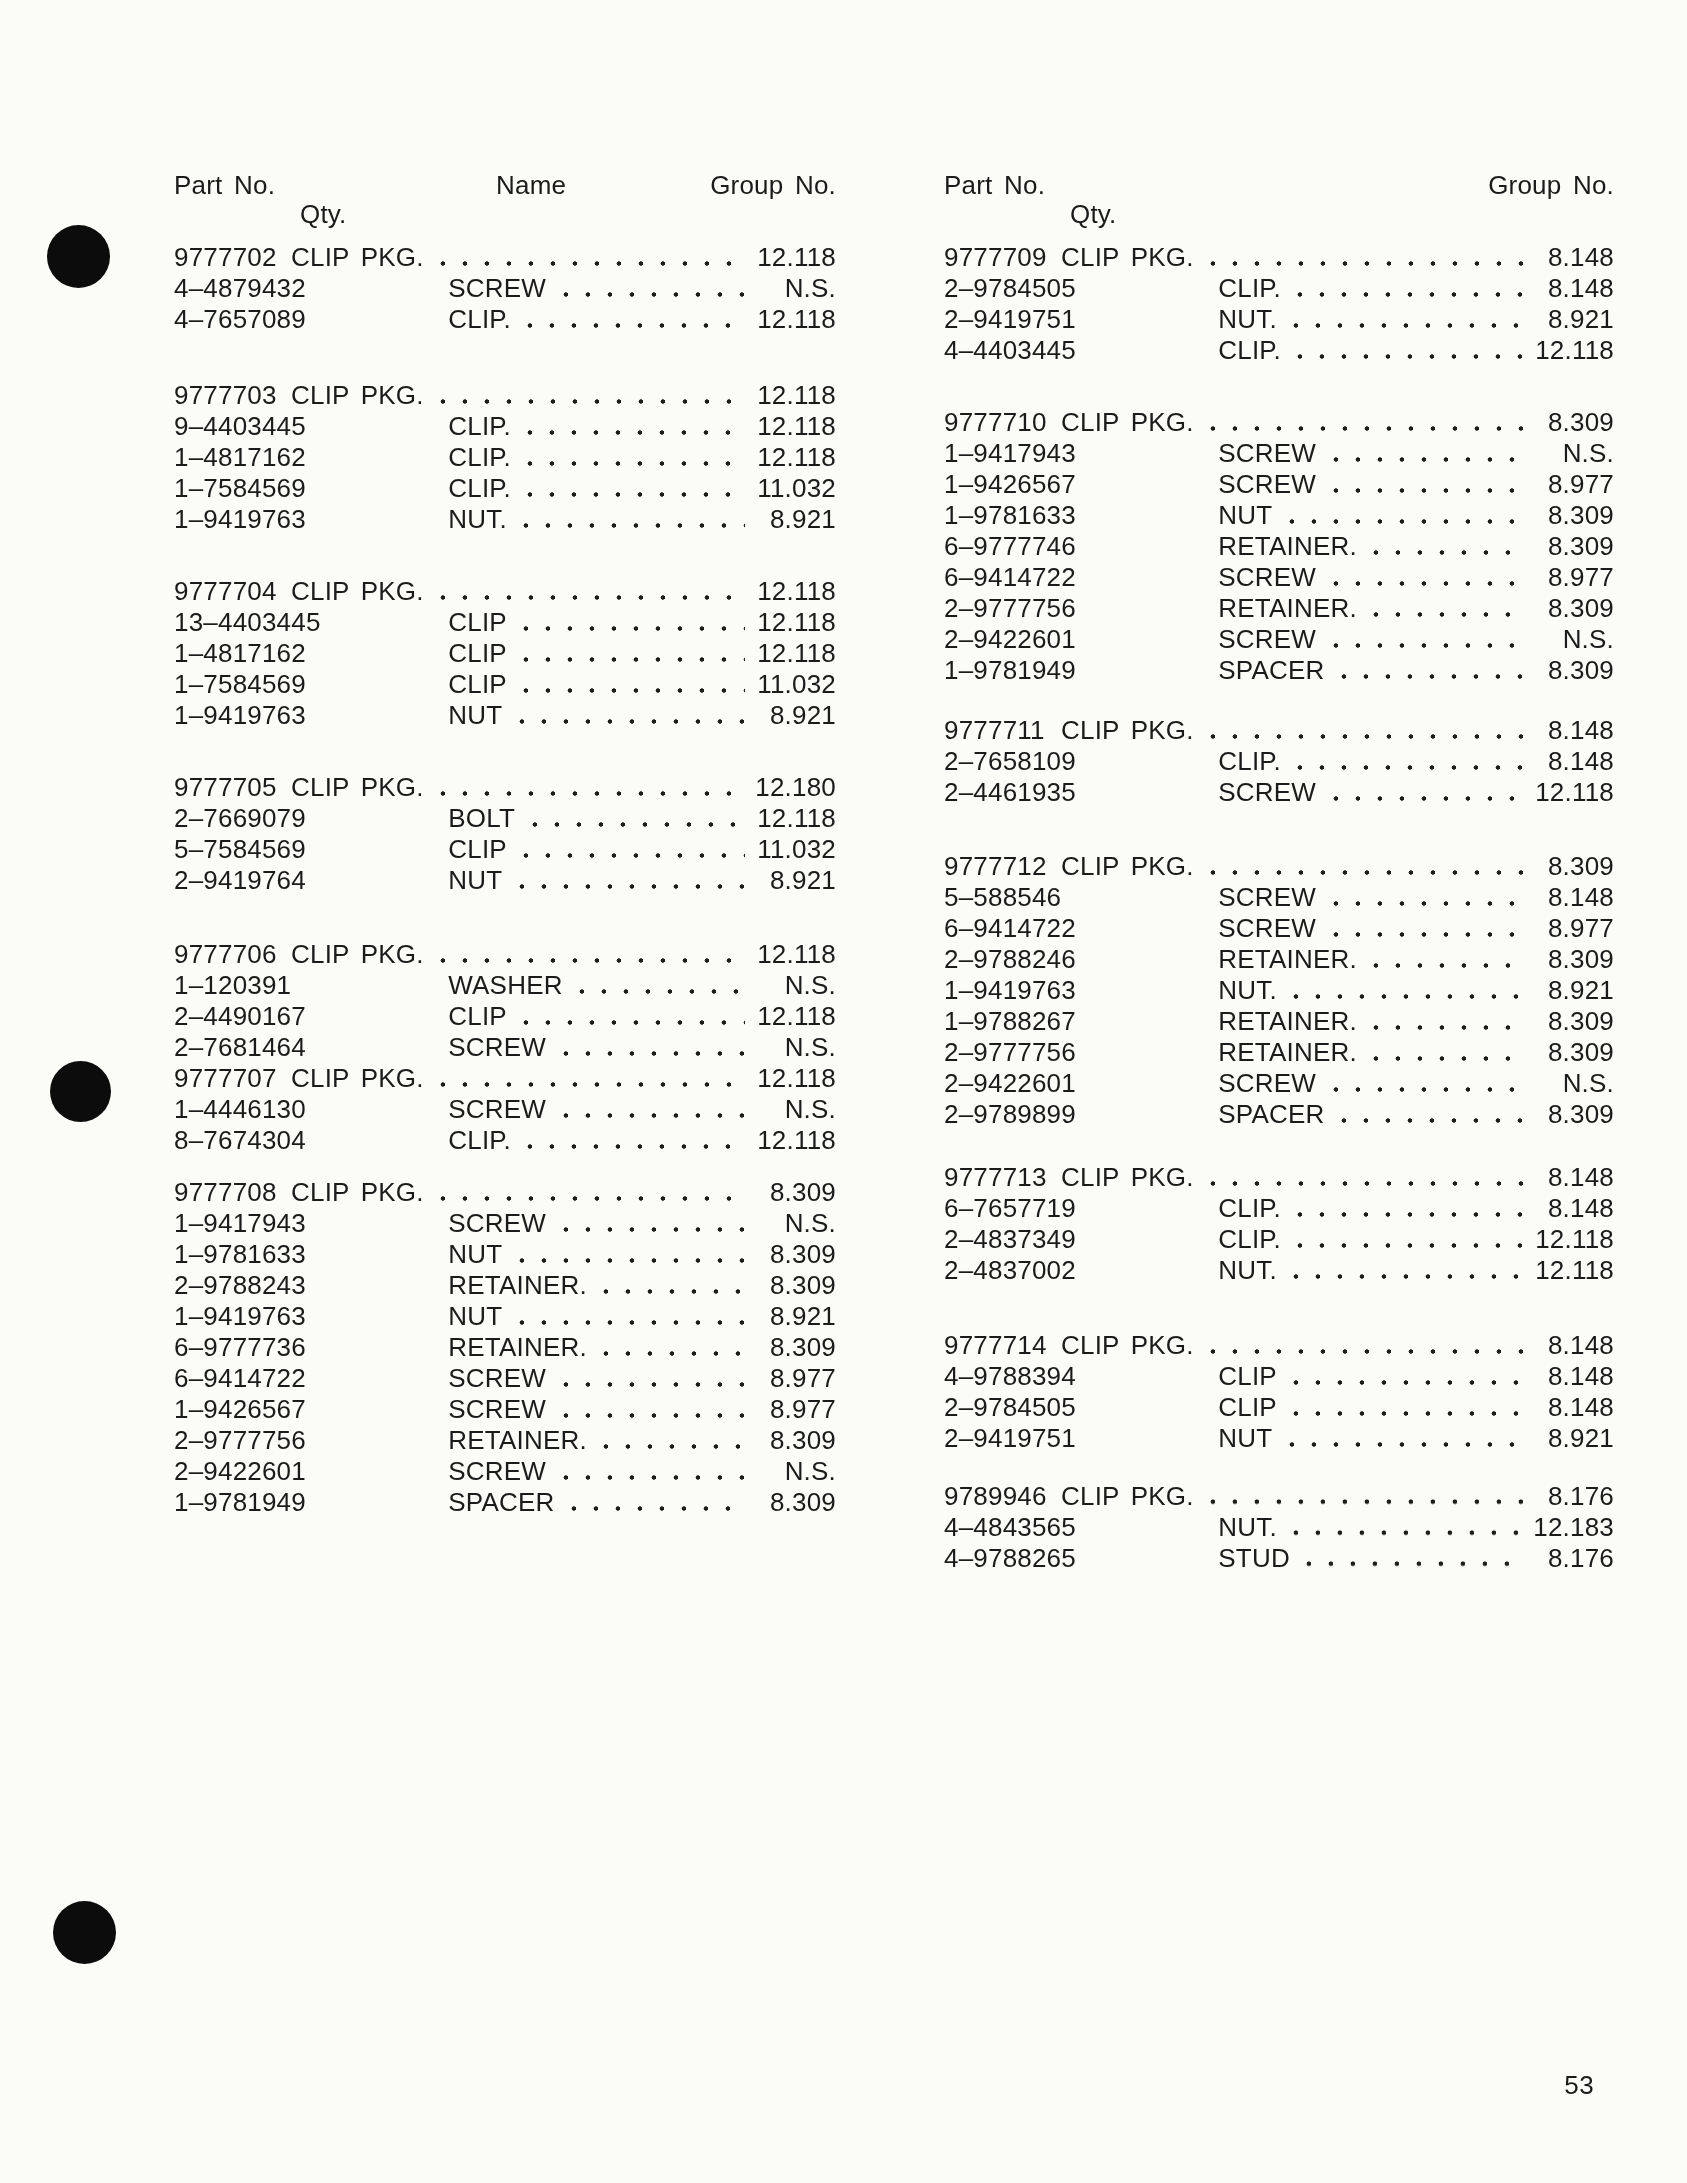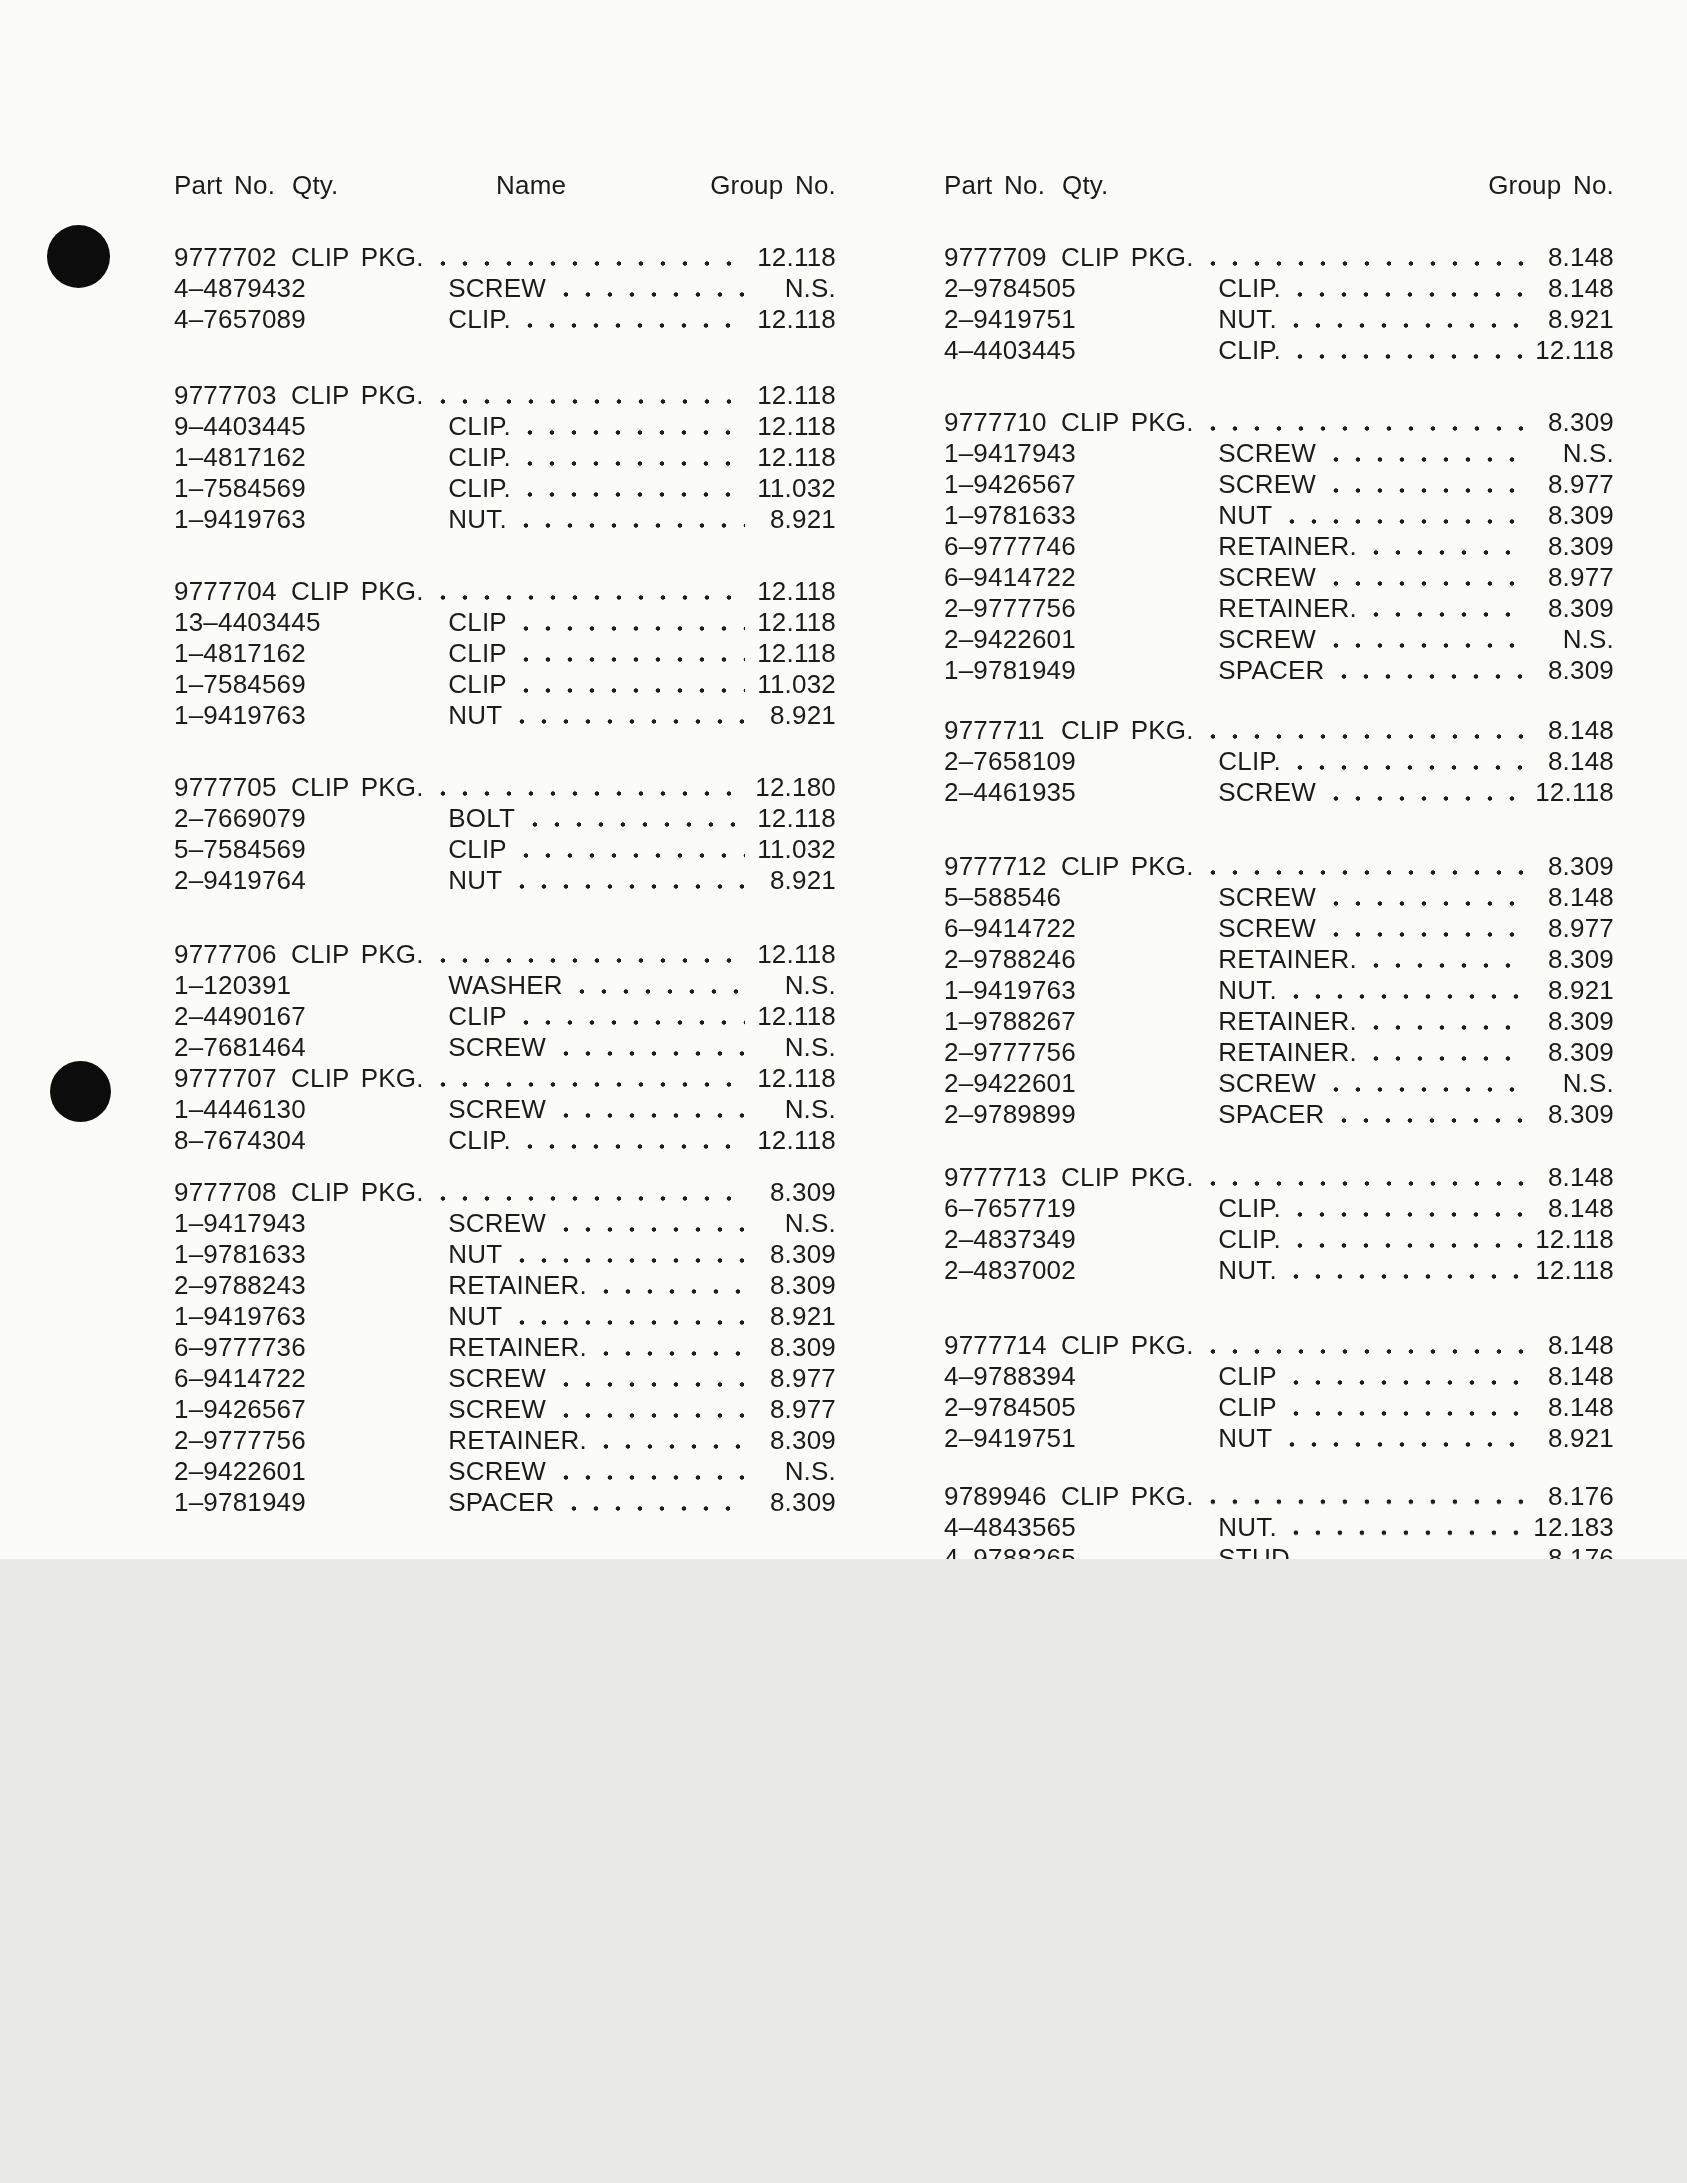--- a/index.html
+++ b/index.html
@@ -2,41 +2,41 @@
 <html style="font-size:13.2px"><head>
 <meta charset="utf-8">
 <style>
   html,body{margin:0;padding:0;}
   body{
     width:1687px;height:2183px;
     background:#e9e9e7;
     font-family:"Liberation Sans","DejaVu Sans",sans-serif;
   }
   .page{
-    position:relative;width:1687px;height:1559px;
+    position:relative;width:1687px;height:2183px;
     background:#fbfbf8;
     color:#1b1b1b;
     font-size:26px;line-height:31px;
     letter-spacing:0.2px;word-spacing:4.1px;
     overflow:hidden;
   }
   
   .binder-dot{position:absolute;background:#0c0c0c;border-radius:50%;}
   .dot1{left:47px;top:225px;width:63px;height:63px;}
   .dot2{left:50px;top:1061px;width:61px;height:61px;}
   .dot3{left:53px;top:1901px;width:63px;height:63px;}
 
   .col{position:absolute;top:170px;}
   .col-left{left:174px;width:662px;}
   .col-right{left:944px;width:670px;}
 
   .col-header{position:relative;height:31px;margin-bottom:41px;}
   .col-header span{position:absolute;top:0;white-space:nowrap;}
   .hdr-part{left:0;}
-  .hdr-qty{left:118px;}
+  .hdr-qty{left:126px;margin-top:29px;}
   .hdr-name{left:322px;}
   .hdr-group{right:0;}
 
   .entry{margin:0;}
   .row{display:flex;align-items:flex-end;height:31px;white-space:nowrap;}
   .row > span{line-height:31px;}
   .partno{width:117px;flex:0 0 auto;}
   .entry-name{flex:0 0 auto;}
   .qtypart{width:266px;flex:0 0 auto;text-align:left;}
   .subname{flex:0 0 auto;margin-left:8.3px;}

